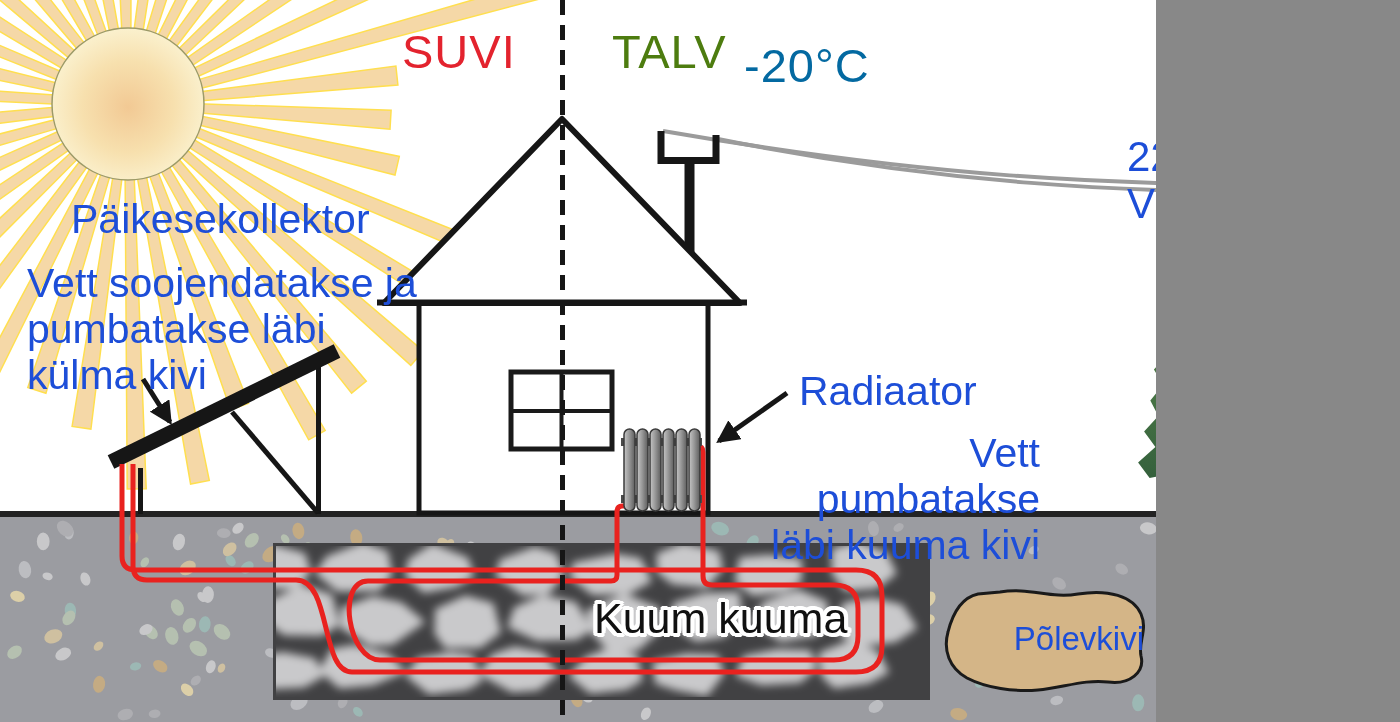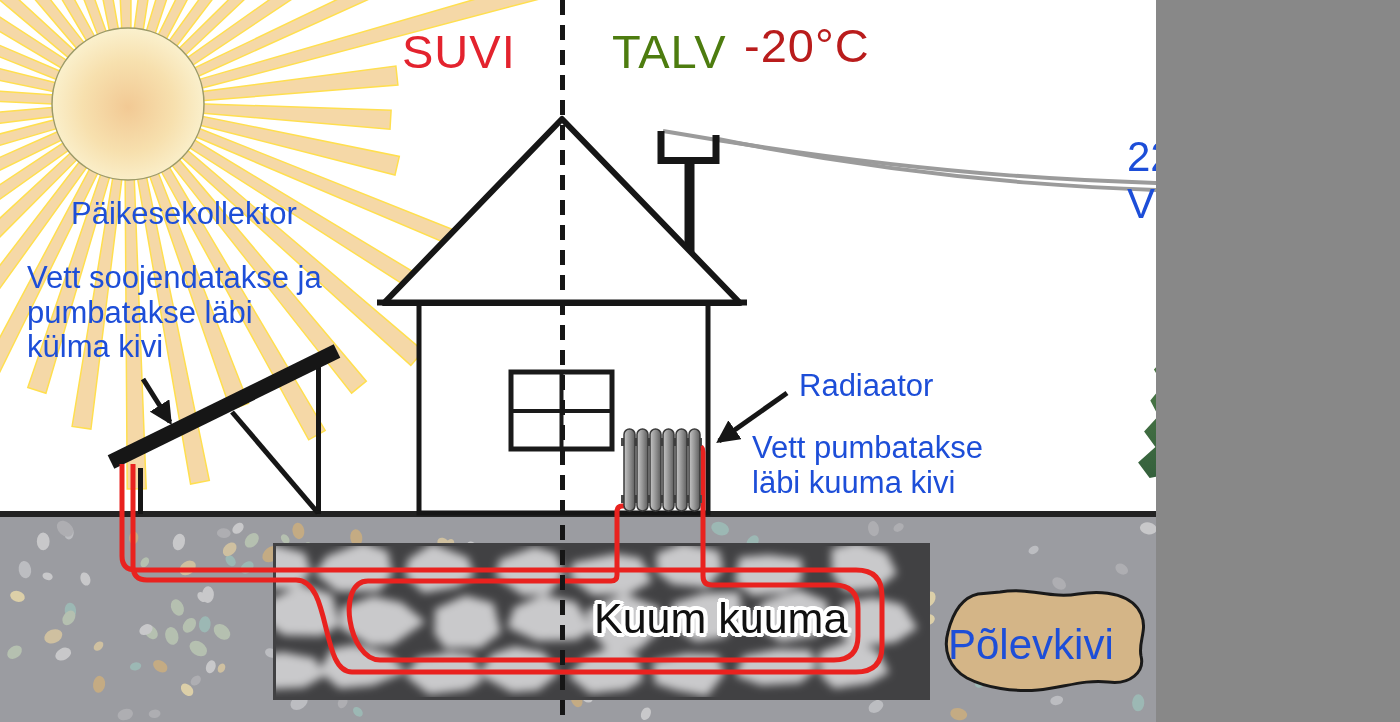--- a/index.html
+++ b/index.html
@@ -1,26 +1,26 @@
 <!DOCTYPE html>
 <html><head>
 <meta charset="utf-8">
 <style>
   html,body{margin:0;padding:0;background:#888;}
   #stage{position:relative;width:1156px;height:722px;background:#ffffff;overflow:hidden;
          font-family:"Liberation Sans","DejaVu Sans",sans-serif;}
   #scene{position:absolute;left:0;top:0;}
   .lbl{position:absolute;color:#1d4ed8;white-space:pre-line;line-height:1.12;}
   .big{font-size:47px;letter-spacing:1px;}
-  .body-txt{font-size:31px;}
+  .body-txt{font-size:41px;}
   .halo{font-size:43px;color:#101010;
         text-shadow:-3px -3px 0 #fff,3px -3px 0 #fff,-3px 3px 0 #fff,3px 3px 0 #fff,
                     0 -4px 0 #fff,0 4px 0 #fff,-4px 0 0 #fff,4px 0 0 #fff,
                     -2px -4px 0 #fff,2px 4px 0 #fff,-4px 2px 0 #fff,4px -2px 0 #fff;}
-  .ctr{text-align:left;}
+  .ctr{text-align:right;}
 </style>
 </head>
 <body>
 
 <div id="stage">
 
 <svg id="scene" width="1400" height="722" viewBox="0 0 1400 722">
   <defs>
     <radialGradient id="sunGrad" cx="50%" cy="52%" r="55%">
       <stop offset="0%" stop-color="#f2c994"></stop>
@@ -345,25 +345,25 @@
       </g>
 
   <line x1="143" y1="379" x2="170" y2="422" stroke="#161616" stroke-width="5" marker-end="url(#arrowhead)"></line>
   <line x1="787" y1="393" x2="719" y2="441" stroke="#161616" stroke-width="5" marker-end="url(#arrowhead)"></line>
 
   <line x1="562.5" y1="0" x2="562.5" y2="722" stroke="#161616" stroke-width="5" stroke-dasharray="15 10"></line>
 </svg>
 
 <div class="lbl big" style="left: 402px; top: 26px; color: rgb(227, 35, 46);">SUVI</div>
 <div class="lbl big" style="left: 612px; top: 26px; color: #4d7c0f;">TALV</div>
-<div class="lbl big" style="left: 744px; top: 20px; color: #b91c1c;">-20°C</div>
+<div class="lbl big" style="left: 744px; top: 40px; color: #0369a1;">-20°C</div>
 <div class="lbl" style="left:1127px;top:133px;font-size:42px;">220 V</div>
 <div class="lbl body-txt" style="left:71px;top:197px;">Päikesekollektor</div>
 <div class="lbl body-txt" style="left:27px;top:261px;">Vett soojendatakse ja
 pumbatakse läbi
 külma kivi</div>
 <div class="lbl body-txt" style="left:799px;top:369px;">Radiaator</div>
 <div class="lbl body-txt ctr" style="left:752px;top:431px;width:288px;">Vett pumbatakse
 läbi kuuma kivi</div>
 <div class="lbl halo" style="left:594px;top:594px;">Kuum kuuma</div>
-<div class="lbl ctr" style="left:948px;top:621px;width:196px;font-size:42px;">Põlevkivi</div>
+<div class="lbl ctr" style="left:948px;top:621px;width:196px;font-size:33px;">Põlevkivi</div>
 <div class="lbl ctr" style="left:1186px;top:638px;width:156px;font-size:33px;color:#ffffff;margin-left:33px;">Nafta</div>
 </div>
 
 </body></html>

